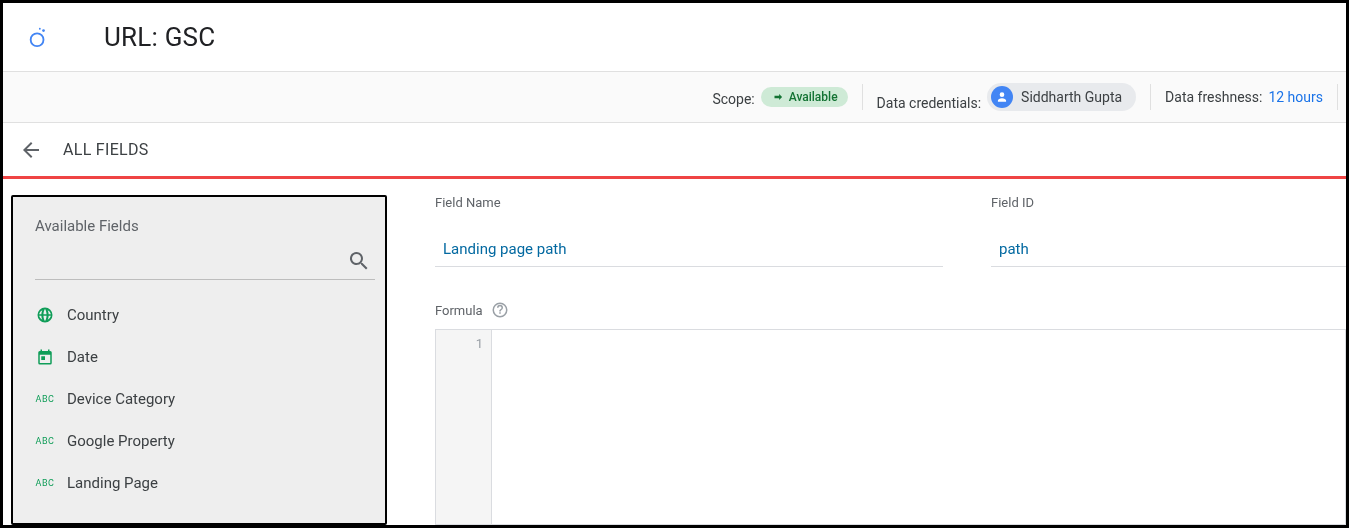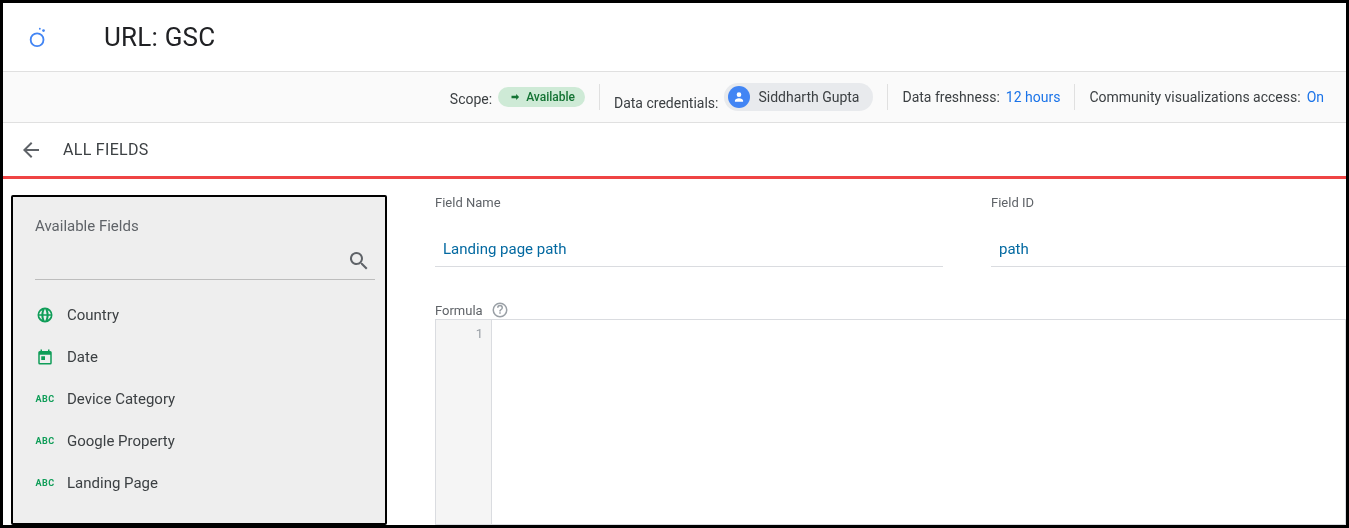--- a/index.html
+++ b/index.html
@@ -98,36 +98,36 @@
   }
   .lp-search svg{width:24px;height:24px;color:#5f6368;}
   .lp-search input{border:none;background:transparent;outline:none;flex:1;font-size:14px;}
 
   .fieldrow{
     display:flex;align-items:center;gap:12px;height:42px;font-size:15px;
     color:#3c4043; cursor:pointer;
   }
   .fieldrow .ficon{width:20px;display:flex;align-items:center;justify-content:center;color:#0f9d58;}
   .fieldrow .ficon svg{width:18px;height:18px;}
-  .abc{font-size:9px;font-weight:700;color:#0f9d58;letter-spacing:0.5px;}
+  .abc{font-size:9px;font-weight:400;color:#0f9d58;letter-spacing:0.5px;}
 
   
   .rightpanel{flex:1;display:flex;flex-direction:column;min-width:0;}
   .fields-row{display:flex;gap:48px;}
   .fgroup{display:flex;flex-direction:column;}
   .fgroup.name{flex:0 0 508px;}
   .fgroup.id{flex:1;}
   .flabel{font-size:13px;color:#5f6368;margin-bottom:26px;}
   .finput{
     border:none;border-bottom:1px solid #dadce0;font-size:15px;
     padding:4px 8px 8px;outline:none;color:#0369a1;background:transparent;
     font-family:inherit;
   }
 
-  .formula-row{display:flex;align-items:center;gap:8px;margin-top:34px;}
+  .formula-row{display:flex;align-items:center;gap:8px;margin-top:34px;margin-bottom:10px;}
   .formula-row .flabel{margin:0;}
   .helpicon{width:18px;height:18px;color:#9aa0a6;}
   .helpicon svg{width:18px;height:18px;}
 
   .editor{
     flex:1;border:1px solid #dadce0;display:flex;min-height:0;font-family:inherit;
   }
   .gutter{
     width:56px;background:#f5f5f5;border-right:1px solid #dadce0;
     text-align:right;padding:6px 8px;font-size:13px;color:#9aa0a6;
@@ -170,24 +170,20 @@
       </span>
       <span>Siddharth Gupta</span>
     </span>
   </div>
   <div class="sep"></div>
   <div class="seg">
     <span>Data freshness:</span>
     <span class="link-blue">12 hours</span>
   </div>
   <div class="sep"></div>
-  <div class="seg">
-    <span>Community visualizations access:</span>
-    <span class="link-blue">On</span>
-  </div>
 </div>
 
 <div class="navrow">
   <span class="backbtn">
     <svg viewBox="0 0 24 24">
         <path fill="currentColor" d="M20 11H7.8l5.6-5.6L12 4l-8 8 8 8 1.4-1.4L7.8 13H20z"></path>
       </svg>
   </span>
   <span class="navlabel">ALL FIELDS</span>
 </div>

